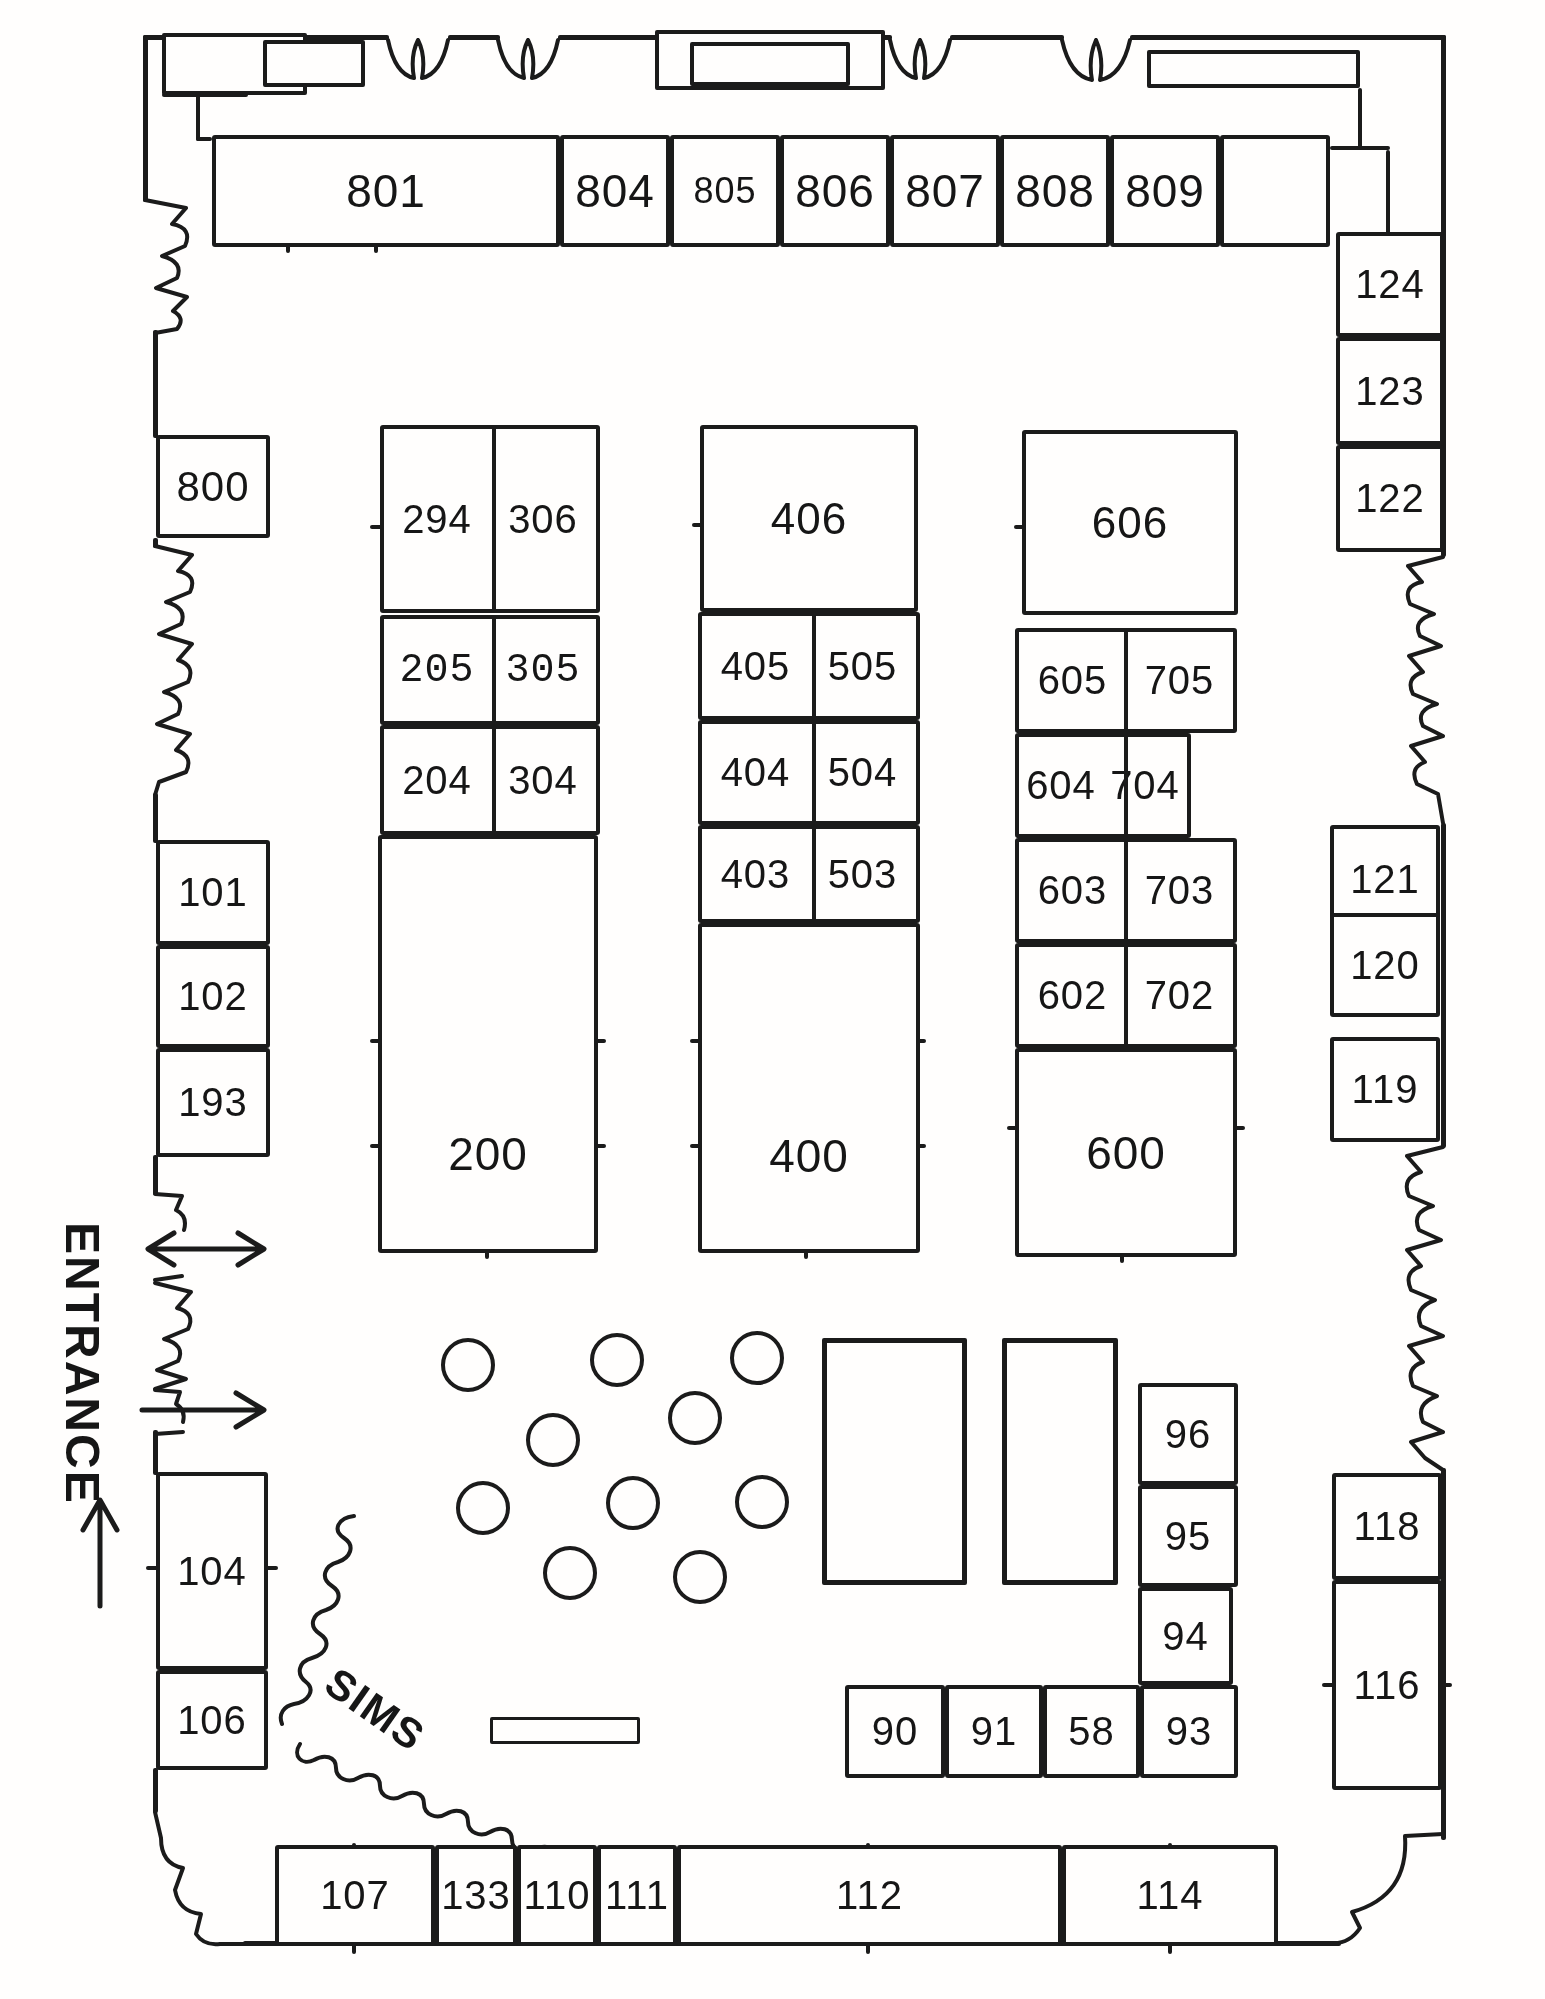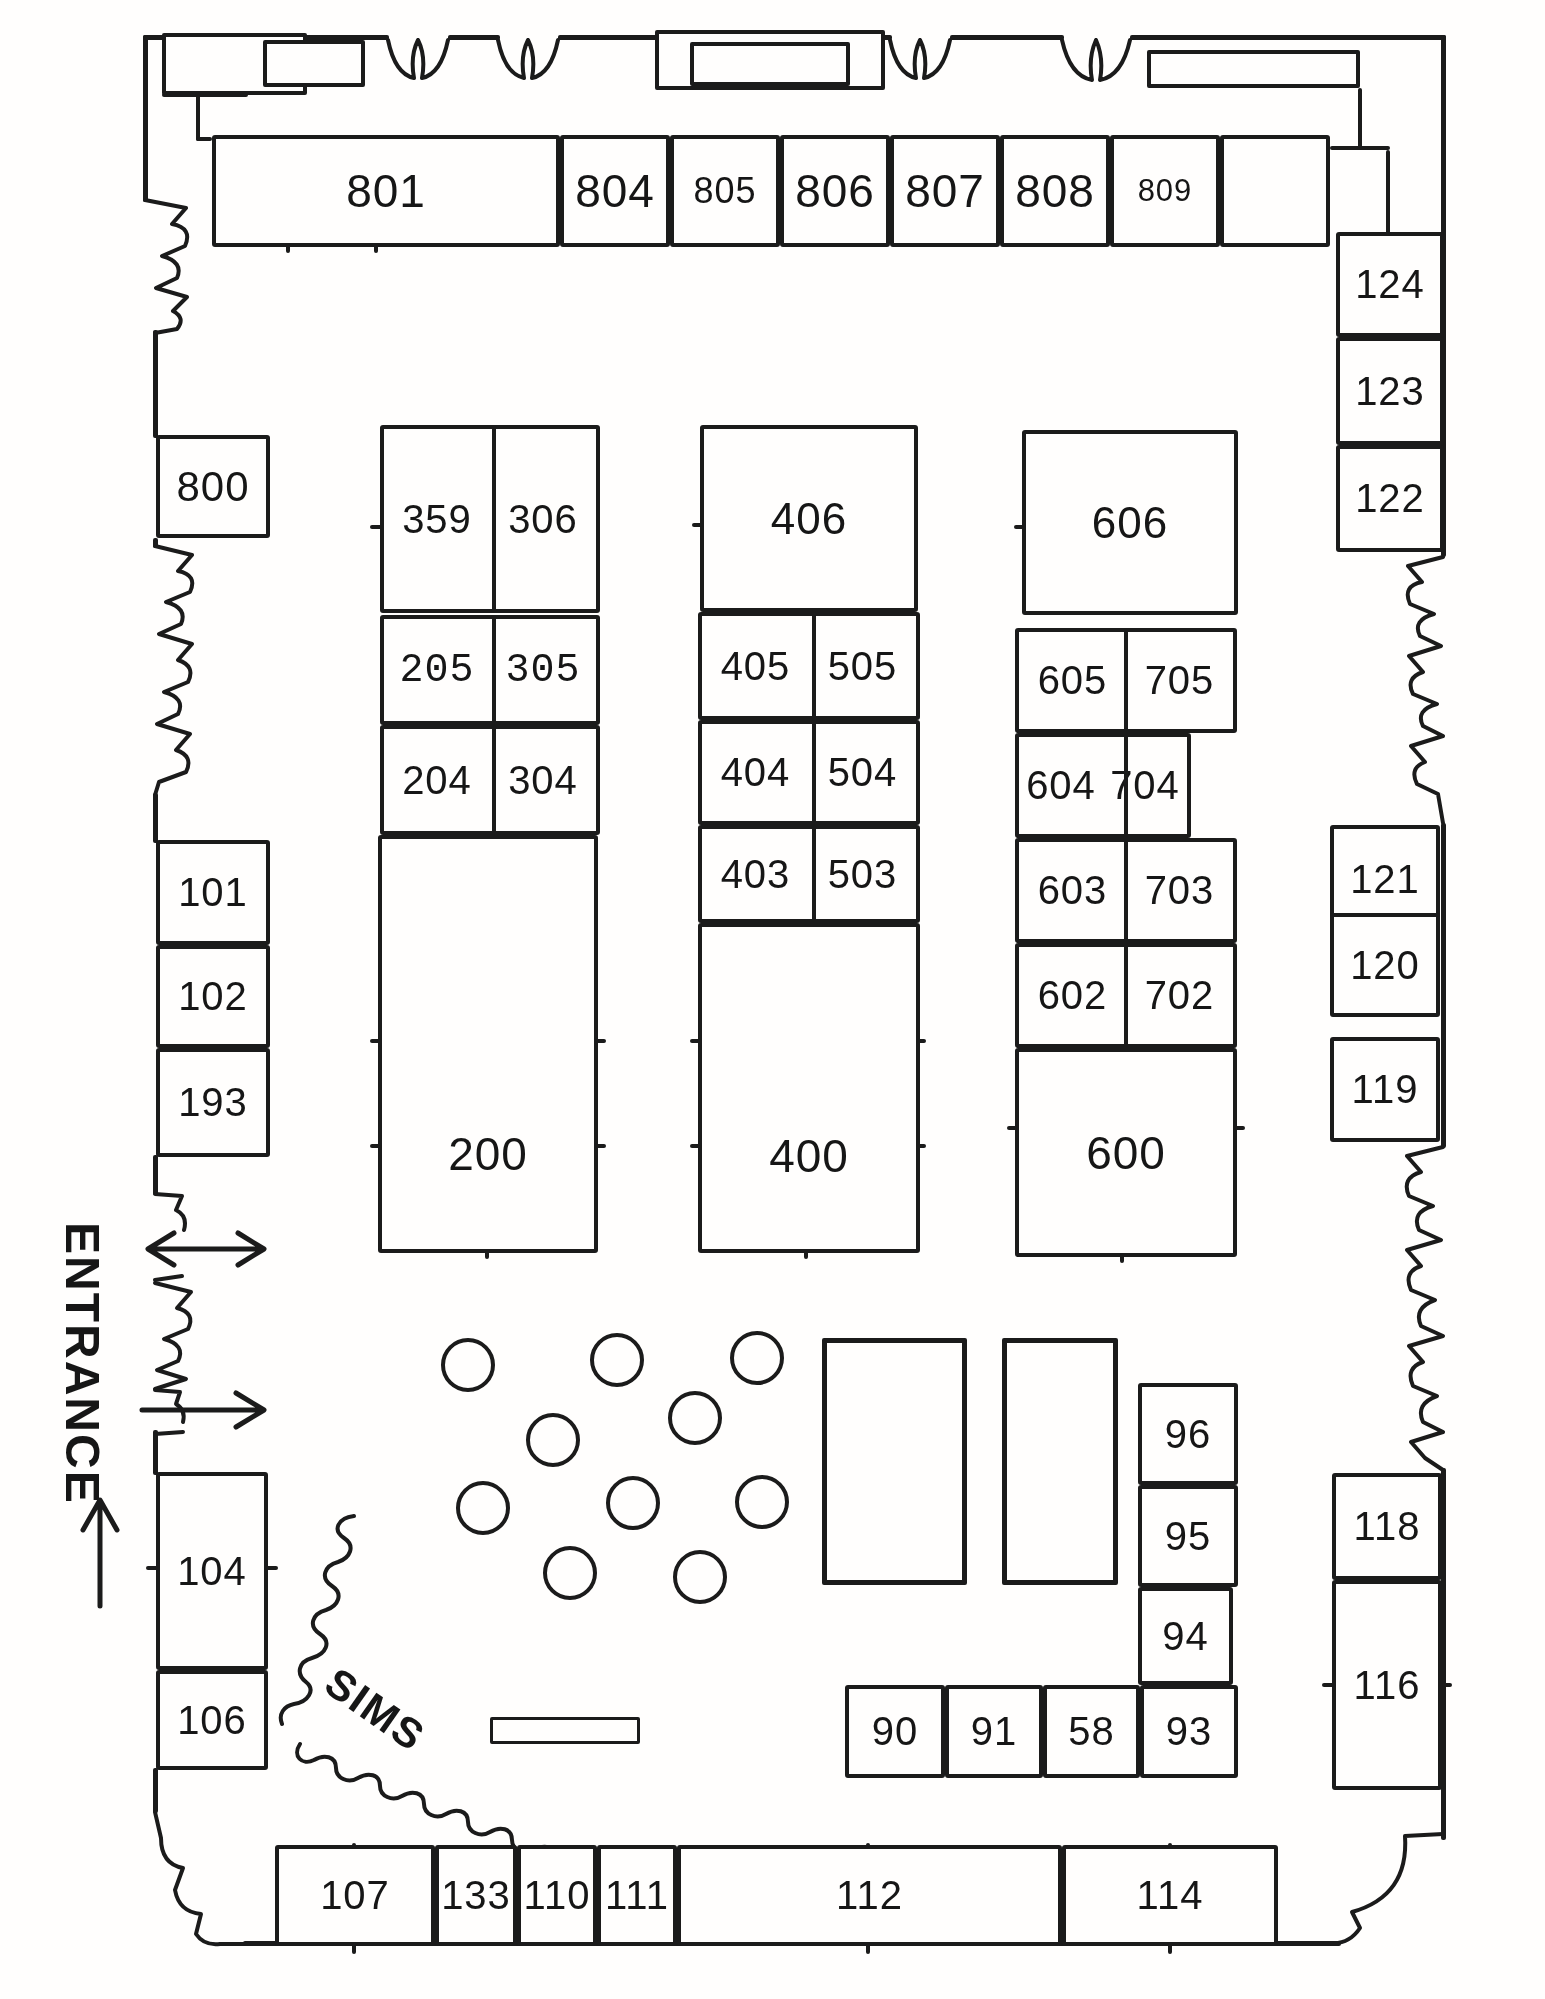--- a/index.html
+++ b/index.html
@@ -131,21 +131,21 @@
     <div class="booth" style="left: 780px; top: 135px; width: 110px; height: 112px;">
       <span style="font-size: 46px;">806</span>
     </div>
     <div class="booth" style="left: 890px; top: 135px; width: 110px; height: 112px;">
       <span style="font-size: 46px;">807</span>
     </div>
     <div class="booth" style="left: 1000px; top: 135px; width: 110px; height: 112px;">
       <span style="font-size: 46px;">808</span>
     </div>
     <div class="booth" style="left: 1110px; top: 135px; width: 110px; height: 112px;">
-      <span style="font-size: 31px;">809</span>
+      <span style="font-size: 46px;">809</span>
     </div>
     <div class="booth" style="left: 1220px; top: 135px; width: 110px; height: 112px;">
       <span style="font-size: 46px;"></span>
     </div>
     <div class="booth" style="left: 156px; top: 435px; width: 114px; height: 103px;">
       <span style="font-size: 42px;">800</span>
     </div>
     <div class="booth" style="left: 156px; top: 840px; width: 114px; height: 105px;">
       <span style="font-size: 40px;">101</span>
     </div>
@@ -233,21 +233,21 @@
     <div class="booth" style="left: 597px; top: 1845px; width: 80px; height: 101px;">
       <span style="font-size: 40px;">111</span>
     </div>
     <div class="booth" style="left: 677px; top: 1845px; width: 385px; height: 101px;">
       <span style="font-size: 40px;">112</span>
     </div>
     <div class="booth" style="left: 1062px; top: 1845px; width: 216px; height: 101px;">
       <span style="font-size: 40px;">114</span>
     </div>
     <div class="booth split" style="left: 380px; top: 425px; width: 220px; height: 188px;">
-      <div class="half" style="font-size: 40px;">359</div>
+      <div class="half" style="font-size: 40px;">294</div>
       <div class="vdiv" style="left: 108px;"></div>
       <div class="half" style="font-size: 40px;">306</div>
     </div>
     <div class="booth split" style="left: 380px; top: 615px; width: 220px; height: 110px; font-family: Liberation Mono, monospace;">
       <div class="half" style="font-size: 40px;">205</div>
       <div class="vdiv" style="left: 108px;"></div>
       <div class="half" style="font-size: 40px;">305</div>
     </div>
     <div class="booth split" style="left: 380px; top: 725px; width: 220px; height: 110px;">
       <div class="half" style="font-size: 40px;">204</div>

